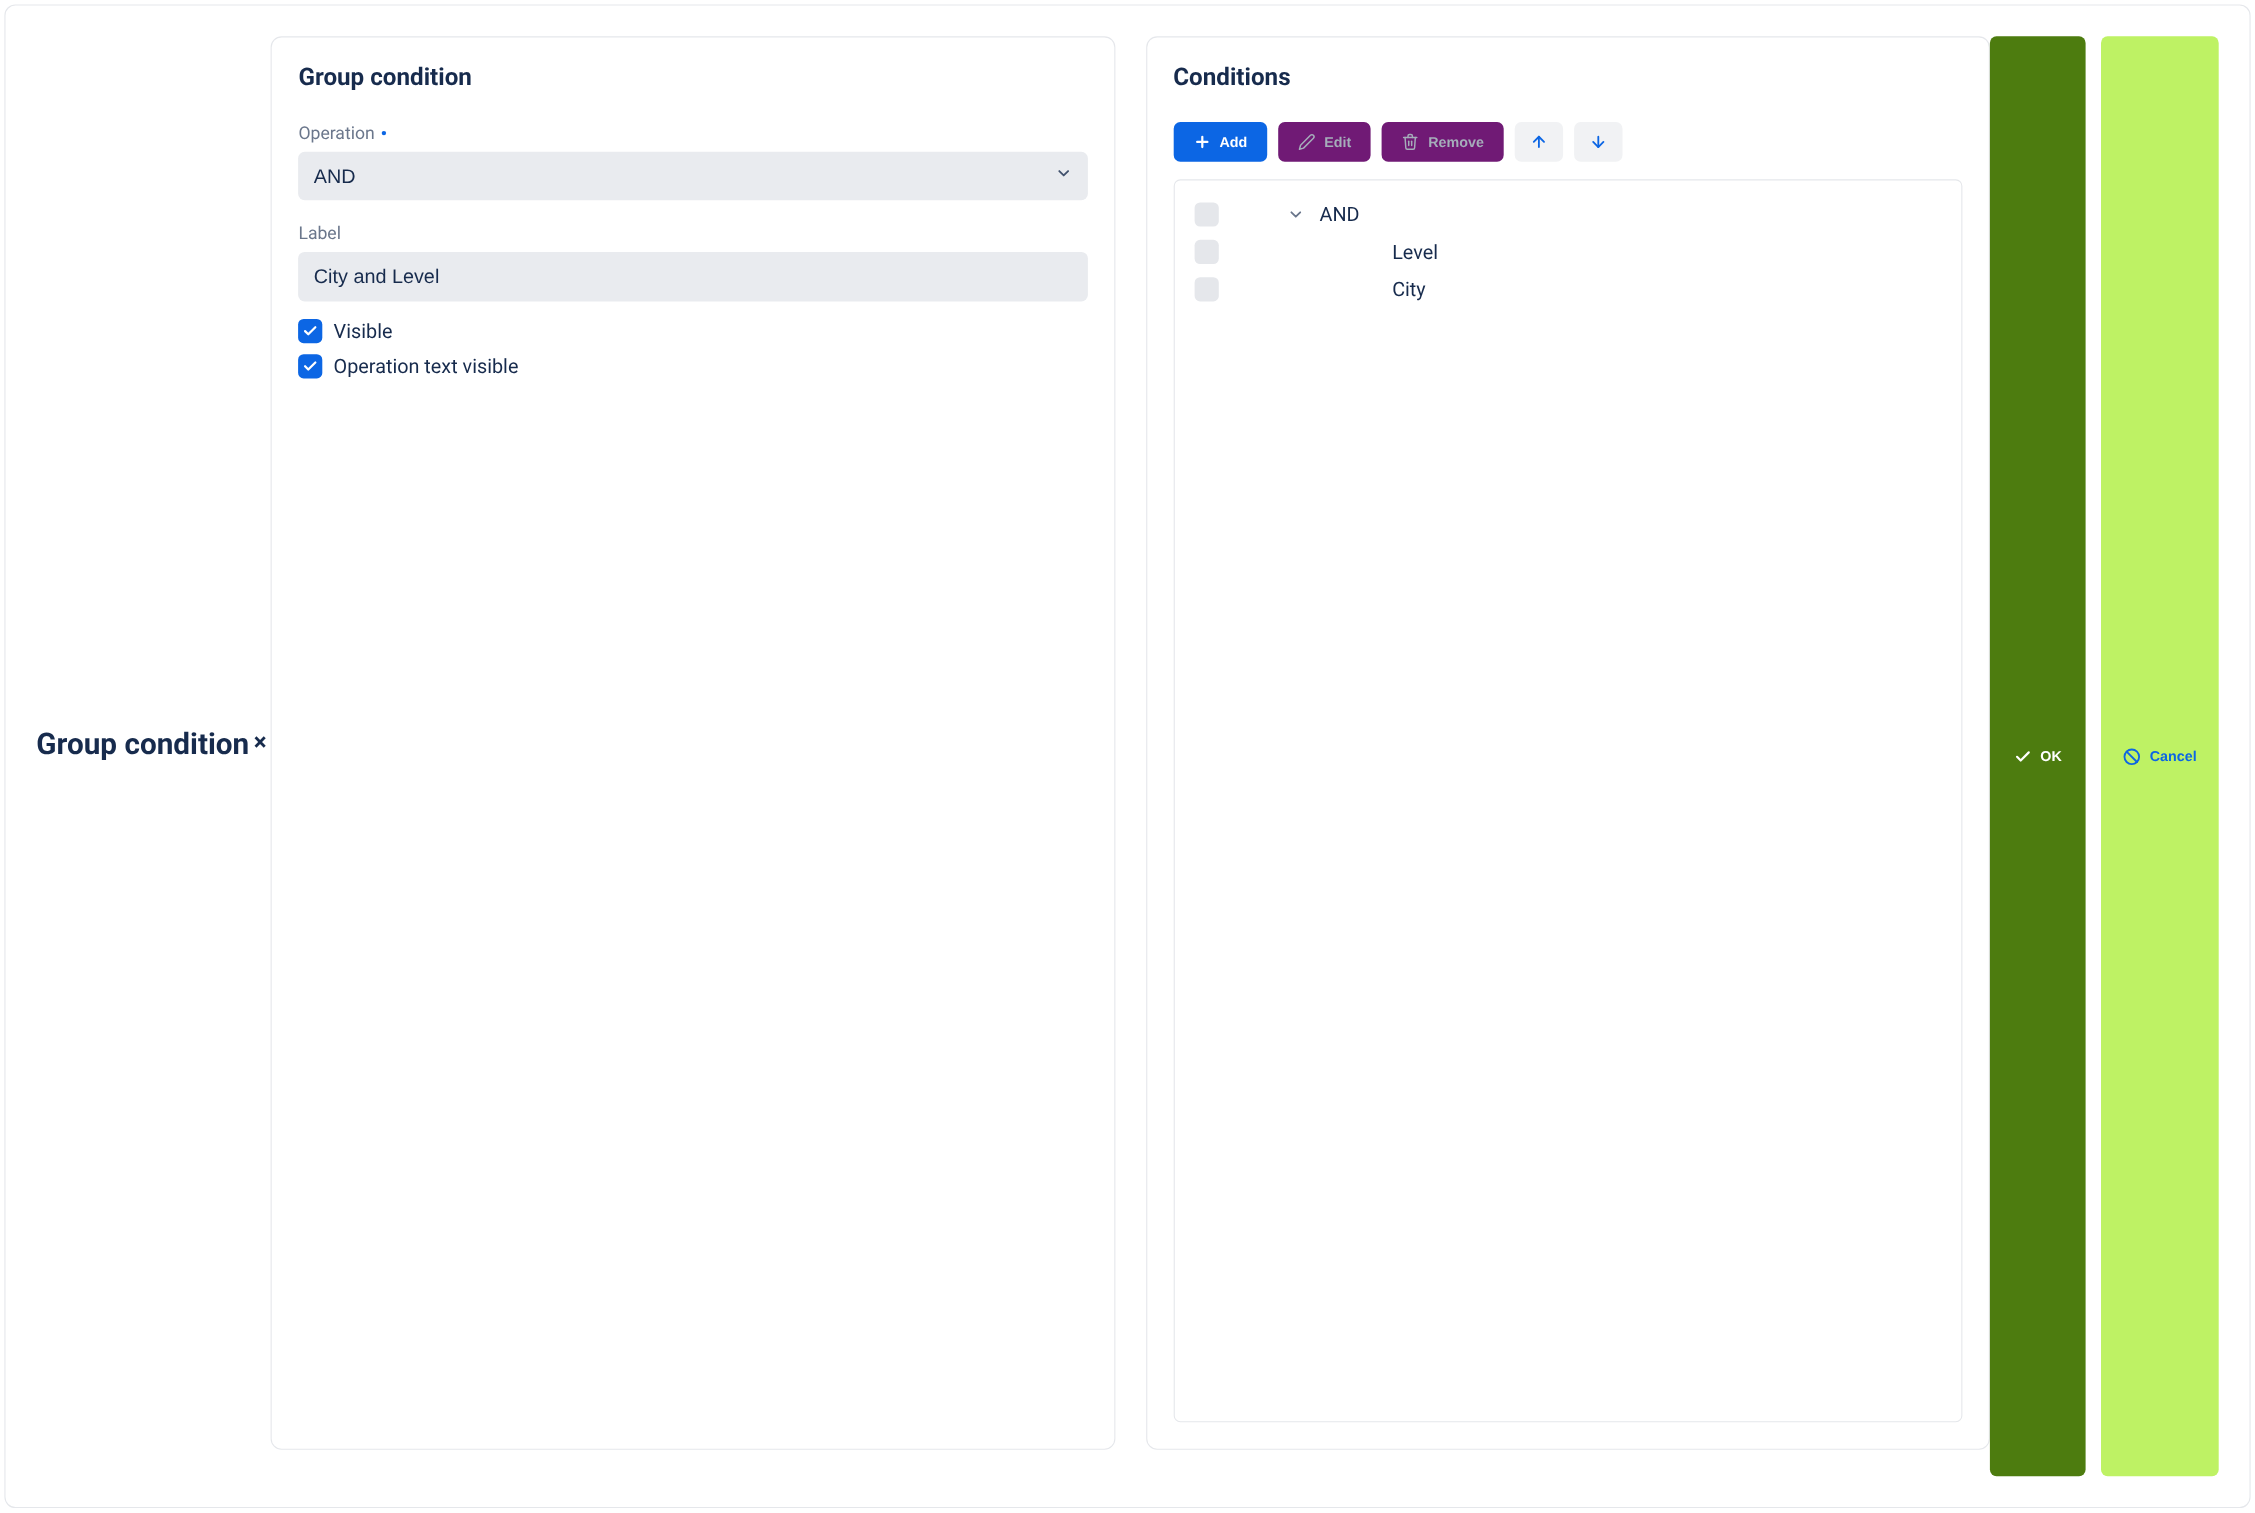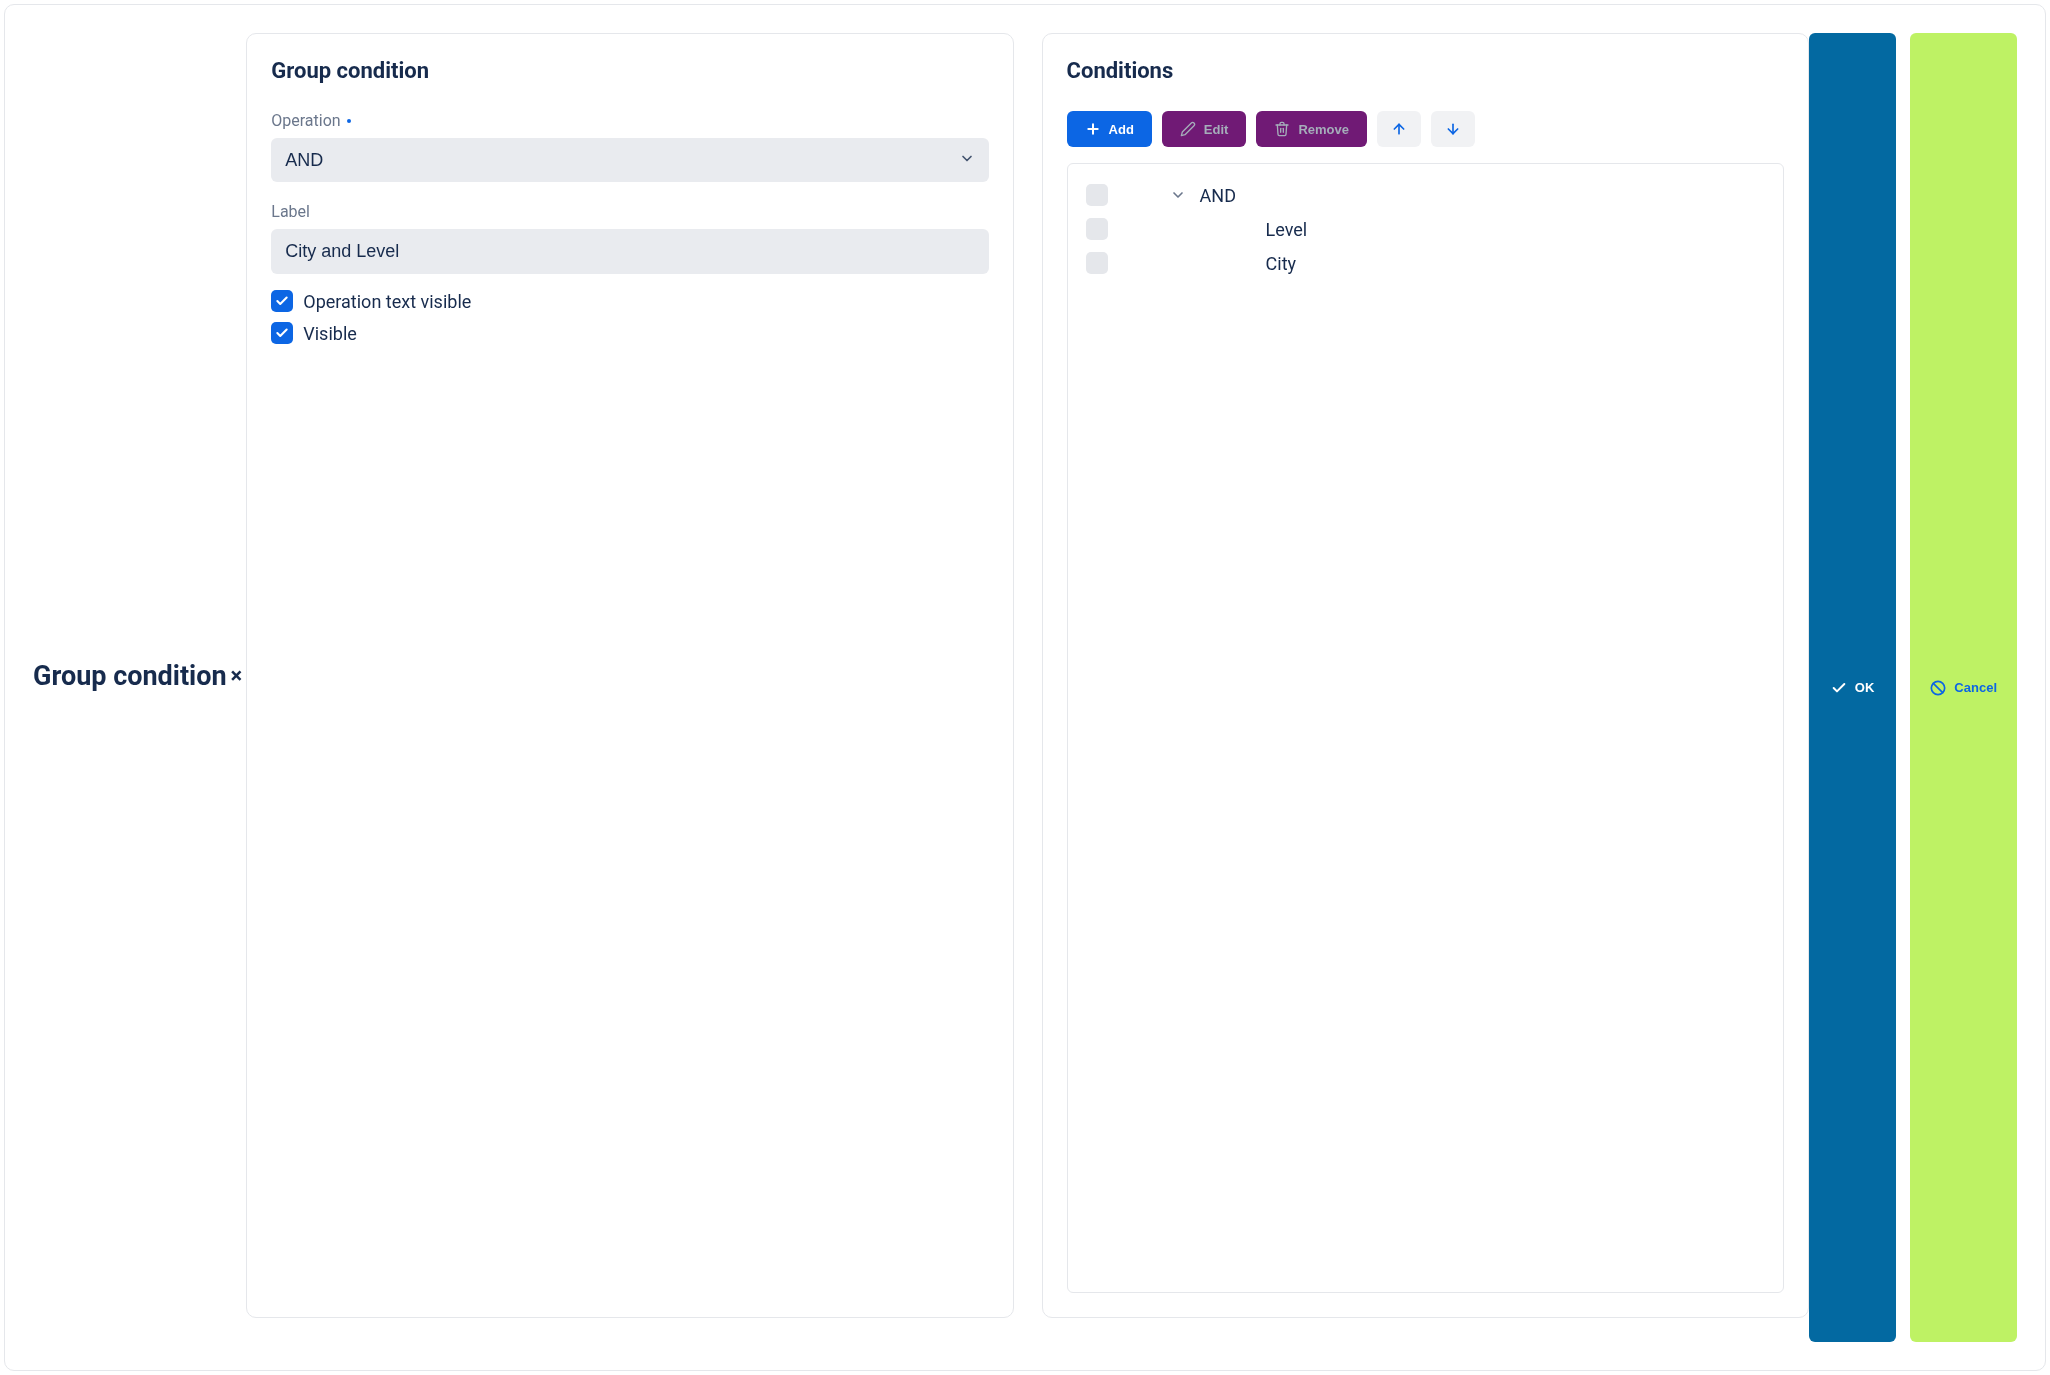--- a/index.html
+++ b/index.html
@@ -193,21 +193,21 @@
   }
   .tree-indent {
     width: 34px;
     flex-shrink: 0;
   }
   .footer {
     display: flex;
     gap: 14px;
   }
   .btn-ok {
-    background: #0369a1;
+    background: #4d7c0f;
     color: #fff;
     padding: 10px 22px;
   }
   .btn-cancel {
     background: #bef264;
     color: #0C66E4;
     padding: 10px 20px;
   }
 </style>
 </head>
@@ -244,30 +244,30 @@
 
       <div class="field-label">Label</div>
       <input class="text-input" value="City and Level" style="">
 
       <label class="checkbox-row">
         <span class="checkbox">
           <svg width="14" height="14" viewBox="0 0 24 24" fill="none" stroke="currentColor" stroke-width="3.5" stroke-linecap="round" stroke-linejoin="round">
               <polyline points="20 6 9 17 4 12"></polyline>
             </svg>
         </span>
-        <span class="checkbox-label">Operation text visible</span>
+        <span class="checkbox-label">Visible</span>
       </label>
 
       <label class="checkbox-row">
         <span class="checkbox">
           <svg width="14" height="14" viewBox="0 0 24 24" fill="none" stroke="currentColor" stroke-width="3.5" stroke-linecap="round" stroke-linejoin="round">
               <polyline points="20 6 9 17 4 12"></polyline>
             </svg>
         </span>
-        <span class="checkbox-label">Visible</span>
+        <span class="checkbox-label">Operation text visible</span>
       </label>
     </div>
 
     <div class="panel">
       <div class="panel-title">Conditions</div>
 
       <div class="toolbar">
         <button class="btn btn-primary">
           <svg width="16" height="16" viewBox="0 0 24 24" fill="none" stroke="currentColor" stroke-width="3" stroke-linecap="round">
               <line x1="12" y1="5" x2="12" y2="19"></line>

